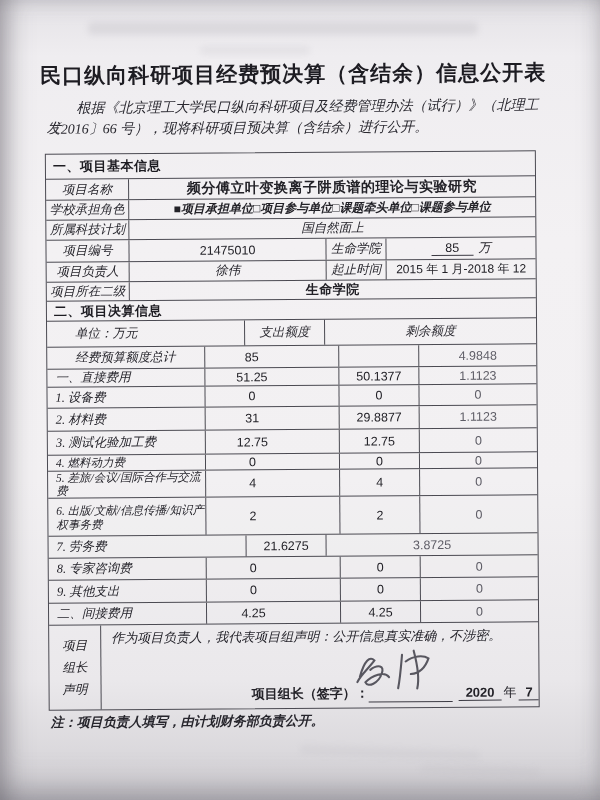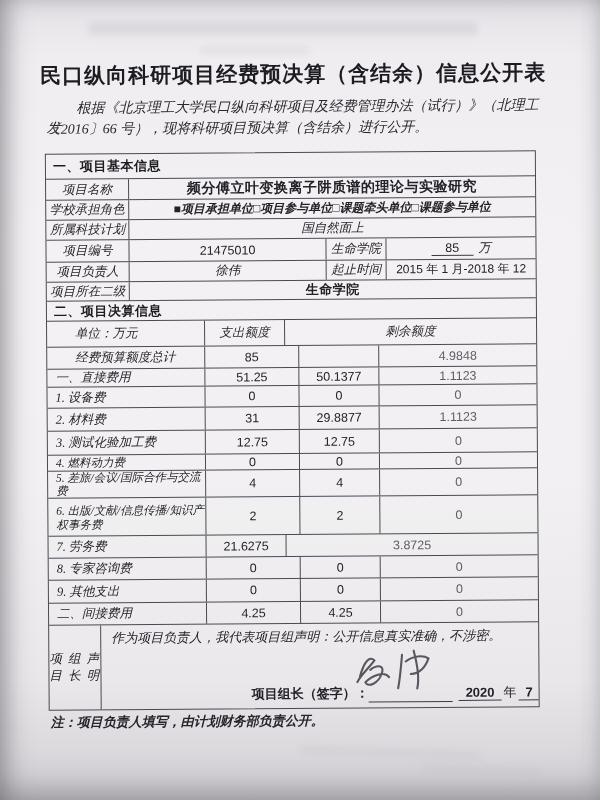--- a/index.html
+++ b/index.html
@@ -38,26 +38,26 @@
   .w2{width:60px;flex:none;}
   .w3{width:150px;flex:none;}
   .grow{flex:1;}
   .strong{font-weight:bold;font-size:14px;letter-spacing:.5px;}
   .chk{font-weight:600;font-size:12px;font-style:italic;}
   .num{font-family:"Liberation Sans",sans-serif;font-style:normal;}
   .fill{border-bottom:1px solid #3c3b44;padding:0 14px;font-family:"Liberation Sans",sans-serif;}
   .unit{margin-left:5px;font-style:italic;}
   .c1{width:157px;flex:none;justify-content:flex-start;padding-left:8px;}
   .c2{width:94px;flex:none;}
-  .c3{width:80px;flex:none;}
+  .c3{width:80px;flex:none;margin-left:40px;}
   .c4{flex:1;}
   .pad28{padding-left:28px;}
   .colhead{font-style:italic;font-size:12.5px;color:#2b2a31;}
   .remain{color:#5e5d66;}
-  .decl-lbl{width:51px;flex:none;flex-direction:row;justify-content:center;gap:5px;
+  .decl-lbl{width:51px;flex:none;flex-direction:column;justify-content:center;gap:5px;
             font-style:italic;font-size:12.5px;}
   .decl-body{flex:1;position:relative;display:block;}
   .stmt{font-style:italic;font-size:13px;padding:4px 6px 0 10px;color:#26252c;}
   .signrow{position:absolute;left:150px;bottom:5px;display:flex;align-items:flex-end;
            font-size:13px;white-space:nowrap;}
   .signlabel{font-weight:600;}
   .signline{display:inline-block;width:84px;border-bottom:1px solid #3c3b44;height:14px;}
   .date{margin-left:6px;}
   .u{border-bottom:1px solid #3c3b44;padding:0 7px;font-family:"Liberation Sans",sans-serif;font-weight:600;}
   .dsuf{padding:0 2px;}

